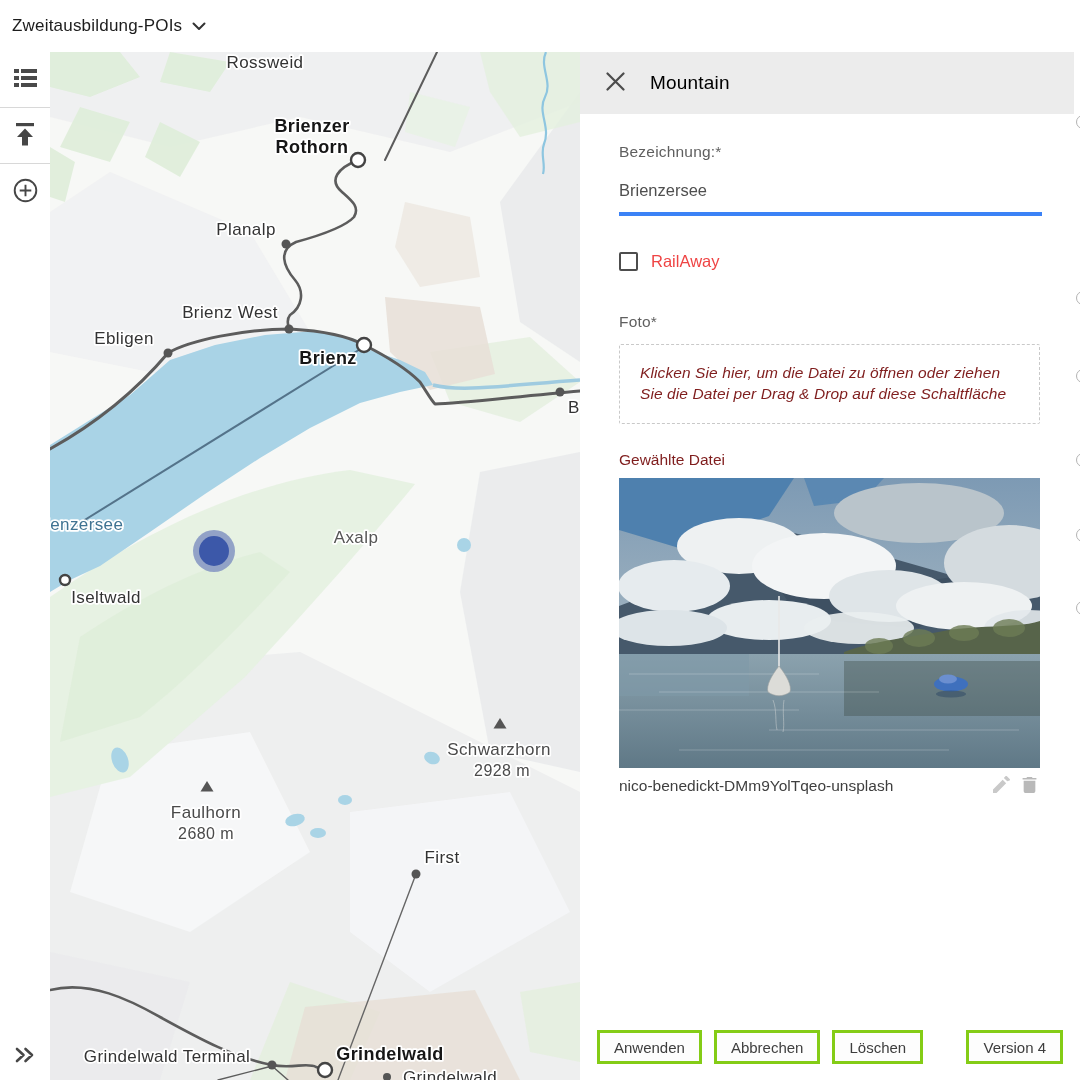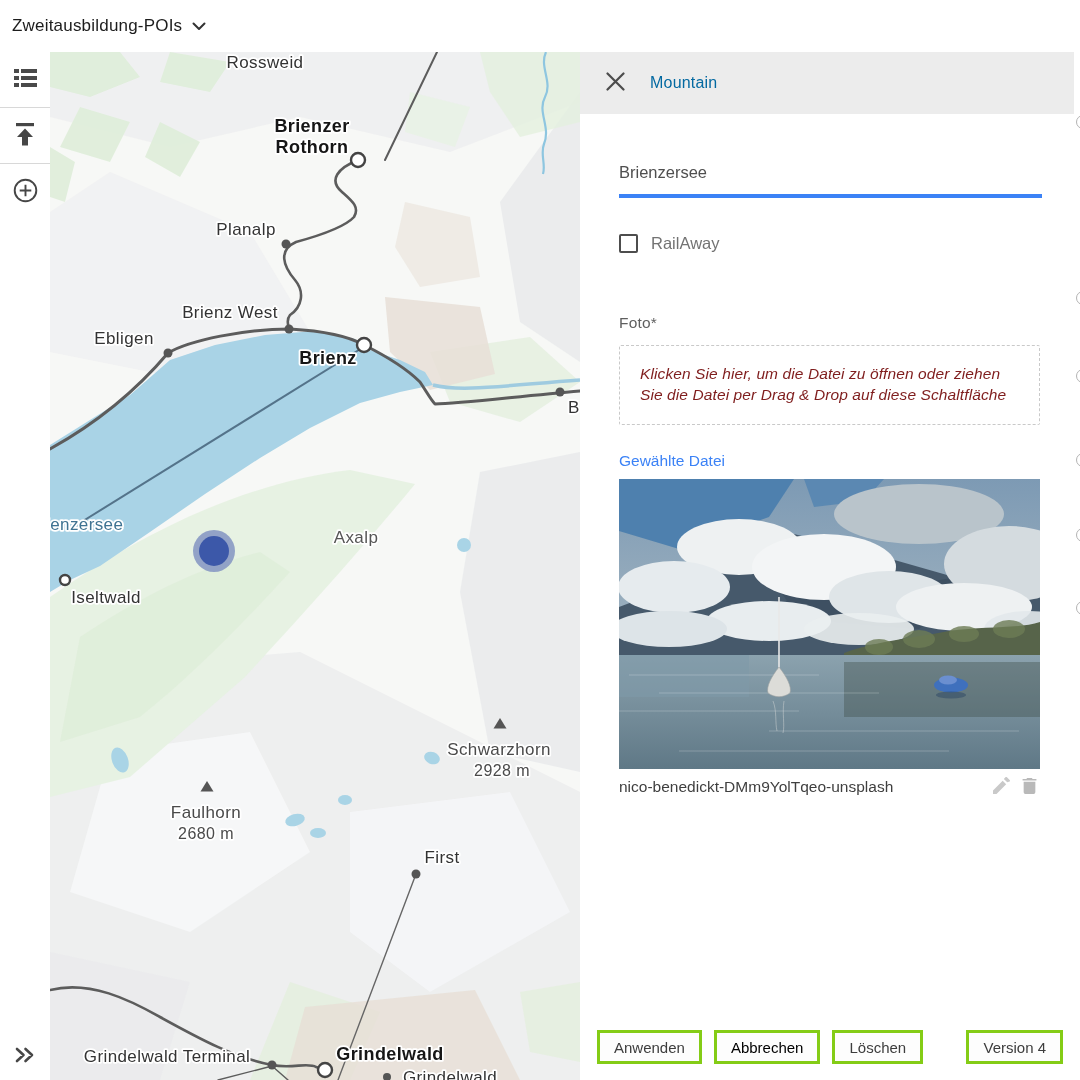--- a/index.html
+++ b/index.html
@@ -23,45 +23,45 @@
   
   .map { position:absolute; left:50px; top:52px; width:530px; height:1028px; overflow:hidden; background:#fca5a5; }
   .map svg text { font-family:"Liberation Sans", sans-serif; letter-spacing:.4px;
                   paint-order:stroke; stroke:#ffffff; stroke-width:3.5px; stroke-linejoin:round; }
 
   
   .panel { position:absolute; left:580px; top:52px; width:500px; height:1028px; background:#fff; }
   .panel-header { height:62px; background:#ececec; display:flex; align-items:center; padding-left:20px; }
   .close-btn { background:none; border:none; width:30px; height:30px; display:flex; align-items:center;
                justify-content:center; cursor:pointer; }
-  .panel-title { margin-left:20px; font-size:16px; color:#0369a1; letter-spacing:.2px; }
+  .panel-title { margin-left:20px; font-size:19px; color:#000000; letter-spacing:.2px; }
 
   .panel-body { padding:29px 40px 0 39px; }
   .field-label { font-size:15.5px; color:#5f5f5f; letter-spacing:.2px; }
   .name-input { display:block; width:423px; border:none; border-bottom:4px solid #3b82f6; outline:none;
                 margin-top:14px; padding:6px 0 12px 0; font-size:16.5px; color:#4f4f4f;
                 font-family:"Liberation Sans", sans-serif; background:transparent; }
   .check-row { margin-top:36px; display:flex; align-items:center; }
   .checkbox { width:19px; height:19px; border:2px solid #4d4d4d; border-radius:2px; background:#fff; cursor:pointer; }
-  .check-label { margin-left:13px; font-size:16.5px; color:#737373; }
-  .foto-label { margin-top:61px; }
+  .check-label { margin-left:13px; font-size:16.5px; color:#ef4444; }
+  .foto-label { margin-top:42px; }
   .dropzone { margin-top:13px; width:421px; height:80px; border:1.5px dashed #c9c9c9; border-radius:2px;
               padding:17px 20px; cursor:pointer; background:#fff; }
   .dropzone em { font-size:15.5px; color:#7f1d1d; line-height:1.38; letter-spacing:.1px; display:block; }
-  .chosen-label { margin-top:27px; font-size:15.5px; color:#3b82f6; }
+  .chosen-label { margin-top:27px; font-size:15.5px; color:#7f1d1d; }
   .photo { margin-top:9px; width:421px; height:290px; overflow:hidden; }
   .file-row { margin-top:7px; width:421px; display:flex; align-items:center; }
   .file-name { font-size:15.5px; color:#3f3f3f; flex:1; }
   .icon-btn { background:none; border:none; width:22px; height:22px; display:flex; align-items:center;
               justify-content:center; cursor:pointer; margin-left:6px; }
 
   .panel-footer { position:absolute; left:0; bottom:16px; width:500px; padding:0 17px; display:flex; }
   .f-btn { border:3px solid #84cc16; background:#fdfdfd; font-size:15px; color:#3d3d3d; padding:0 14px;
            height:34px; margin-right:12px; cursor:pointer; font-family:"Liberation Sans", sans-serif; }
-  .f-btn.disabled { color:#000000; }
+  .f-btn.disabled { color:#404040; }
   .f-btn.version { margin-right:0; margin-left:auto; }
 
   
   .scroll-strip { position:absolute; right:0; top:52px; width:6px; height:1028px; background:#fff; z-index:6; }
   .edge-sliver { position:absolute; left:1076px; width:14px; height:14px; border:1.2px solid #b3b3b3;
                  border-radius:50%; background:#fff; z-index:7; }
 </style>
 </head>
 <body>
 
@@ -246,20 +246,21 @@
       <span>
         <svg width="19" height="19" viewBox="0 0 19 19">
             <path d="M1.5 1.5 L17.5 17.5 M17.5 1.5 L1.5 17.5" stroke="#4c4c4c" stroke-width="2.2" stroke-linecap="round"></path>
           </svg>
       </span>
     </button>
     <span class="panel-title">Mountain</span>
   </div>
 
   <div class="panel-body">
+    <div class="field-label">Bezeichnung:*</div>
     <input class="name-input" type="text" value="Brienzersee" style="">
 
     <div class="check-row">
       <div class="checkbox"></div>
       <span class="check-label">RailAway</span>
     </div>
 
     <div class="field-label foto-label">Foto*</div>
 
     <div class="dropzone">

